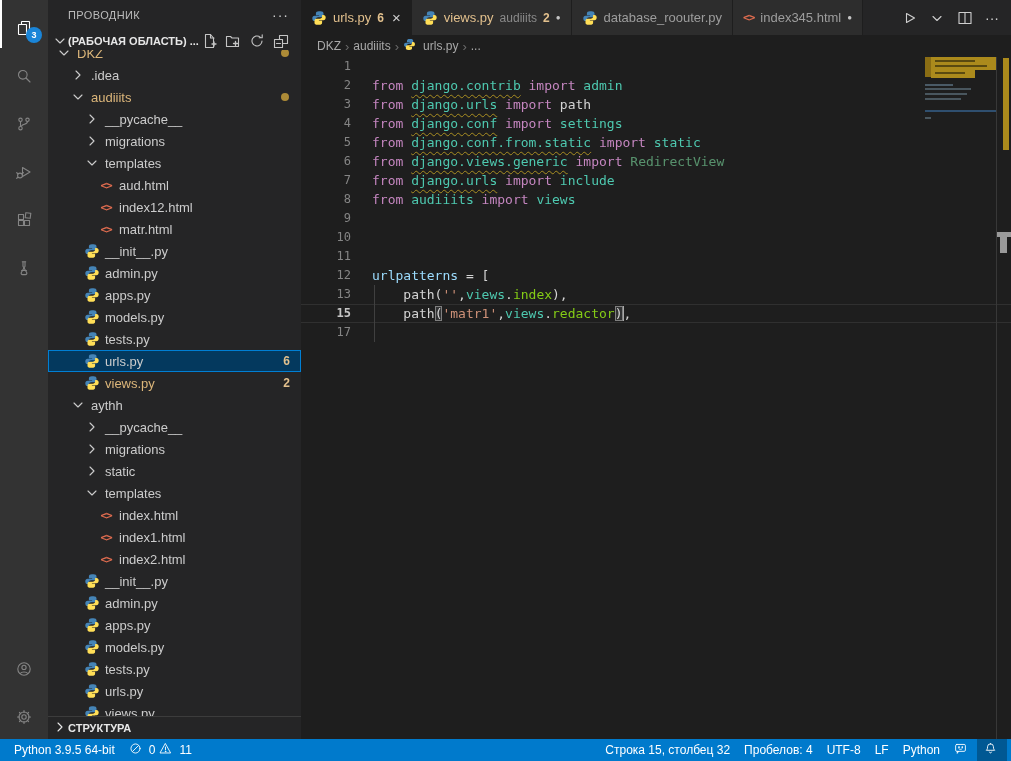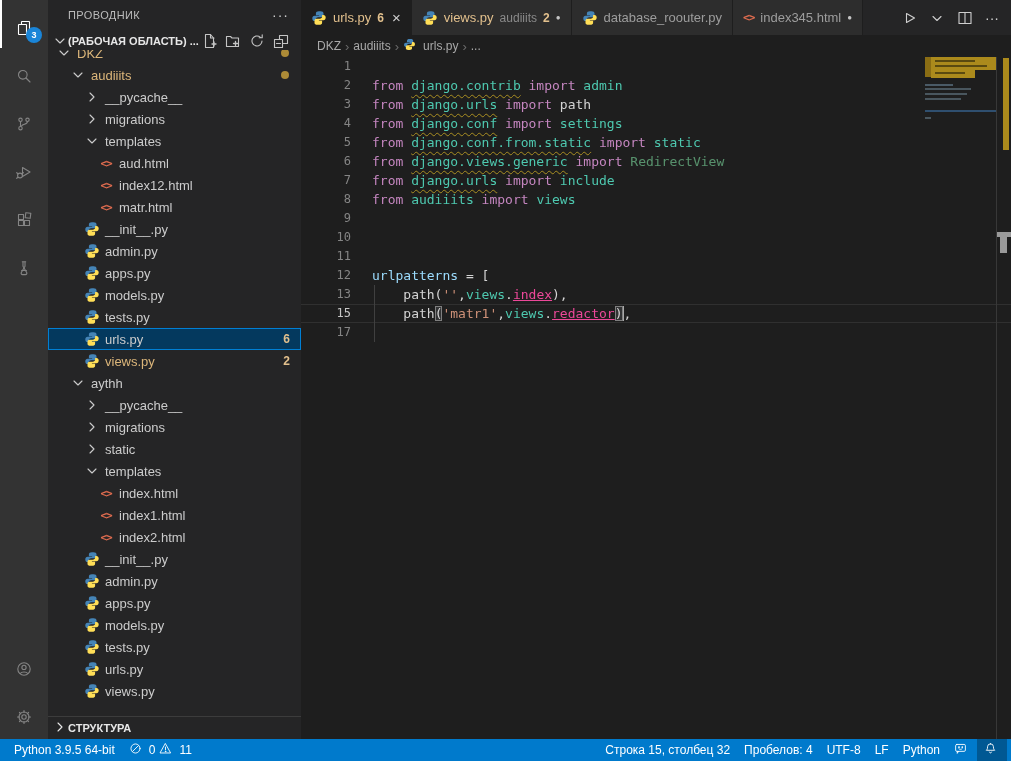--- a/index.html
+++ b/index.html
@@ -55,30 +55,30 @@
   .bc-sep{color:#6a6a6a;font-size:13px;}
   .bc-item{display:flex;align-items:center;gap:4px;cursor:pointer;}
   .bc-item svg{width:13px;height:13px;}
 
   .code{position:absolute;top:57px;left:0;right:0;bottom:0;background:#1e1e1e;
         font-family:"DejaVu Sans Mono",monospace;font-size:13px;}
   .code-line{height:19px;line-height:19px;display:flex;white-space:pre;}
   .code-line .ln{width:50px;flex:none;text-align:right;color:#858585;font-size:12px;}
   .code-line .lc{margin-left:21px;}
   .code-line.current{box-shadow:inset 0 1px 0 #303030,inset 0 -1px 0 #303030;}
-  .code-line.current .ln{color:#c6c6c6;}
+  .code-line.current .ln{color:#c6c6c6;font-weight:bold;}
   .tok-k{color:#c586c0;}
   .tok-m{color:#4ec9b0;}
   .tok-mw{color:#4ec9b0;text-decoration-line:underline;text-decoration-style:wavy;text-decoration-color:#a98e22;
           text-decoration-thickness:1px;text-underline-offset:4px;}
   .tok-dim{color:#86efac;opacity:.55;}
   .tok-w{color:#d4d4d4;}
   .tok-v{color:#9cdcfe;}
   .tok-s{color:#ce9178;}
-  .tok-fn{color:#ec4899;text-decoration:underline;}
+  .tok-fn{color:#84cc16;}
   .tok-bm{color:#d4d4d4;outline:1px solid #7f7f7f;outline-offset:-1px;background:rgba(90,93,94,.35);}
   .cursor{display:inline-block;width:0;height:15px;border-left:1.5px solid #a8a8a8;vertical-align:-3px;}
   .indent-guide{position:absolute;width:1px;background:#404040;left:73px;}
 
   
   .minimap{position:absolute;top:0;right:14px;width:72px;bottom:0;cursor:pointer;}
   .mm{position:absolute;}
   .overview{position:absolute;top:0;right:0;width:14px;bottom:0;border-left:1px solid #383838;cursor:pointer;}
   .ov-warn{position:absolute;right:2px;top:1px;width:6px;height:92px;background:#ab8a1c;}
   .ov-t1{position:absolute;left:0;top:175px;width:14px;height:5px;background:#9a9a9a;}
@@ -228,20 +228,30 @@
           <div class="tree-row gold" style="padding-left: 8px;">
             <span class="slot">
               <span style="display: inline-flex; width: 16px; height: 16px;">
                 <svg viewBox="0 0 16 16" fill="none" stroke="currentColor" stroke-width="1.1" stroke-linecap="round" stroke-linejoin="round">
                   <polyline points="4,6 8,10 12,6"></polyline>
                 </svg>
               </span>
             </span>
             <span class="lbl">DKZ</span>
             <span class="tree-dot"></span>
+          </div>
+          <div class="tree-row" style="padding-left: 22px;">
+            <span class="slot">
+              <span style="display: inline-flex; width: 16px; height: 16px;">
+                <svg viewBox="0 0 16 16" fill="none" stroke="currentColor" stroke-width="1.1" stroke-linecap="round" stroke-linejoin="round">
+                  <polyline points="6,4 10,8 6,12"></polyline>
+                </svg>
+              </span>
+            </span>
+            <span class="lbl">.idea</span>
           </div>
           <div class="tree-row gold" style="padding-left: 22px;">
             <span class="slot">
               <span style="display: inline-flex; width: 16px; height: 16px;">
                 <svg viewBox="0 0 16 16" fill="none" stroke="currentColor" stroke-width="1.1" stroke-linecap="round" stroke-linejoin="round">
                   <polyline points="4,6 8,10 12,6"></polyline>
                 </svg>
               </span>
             </span>
             <span class="lbl">audiiits</span>

